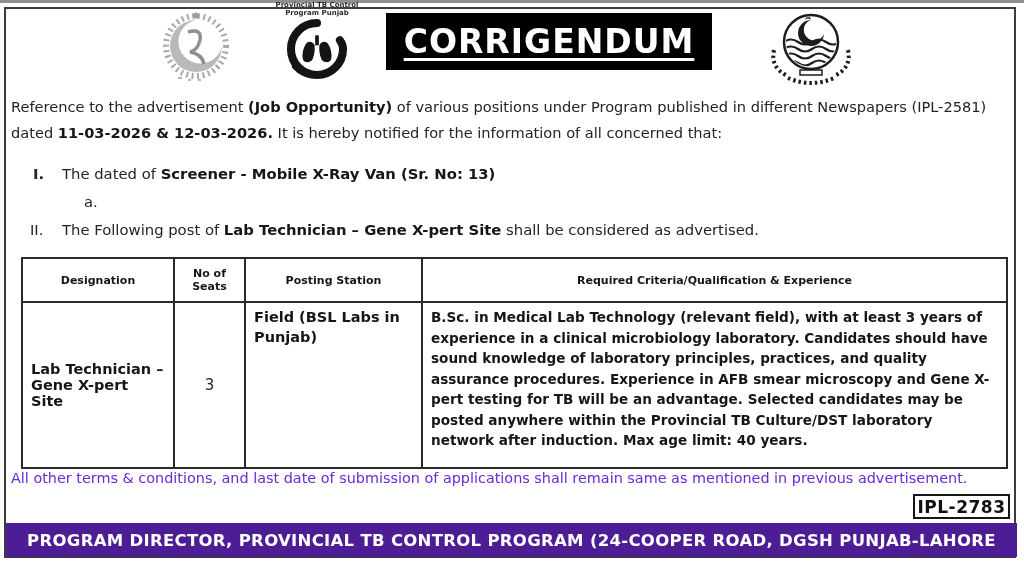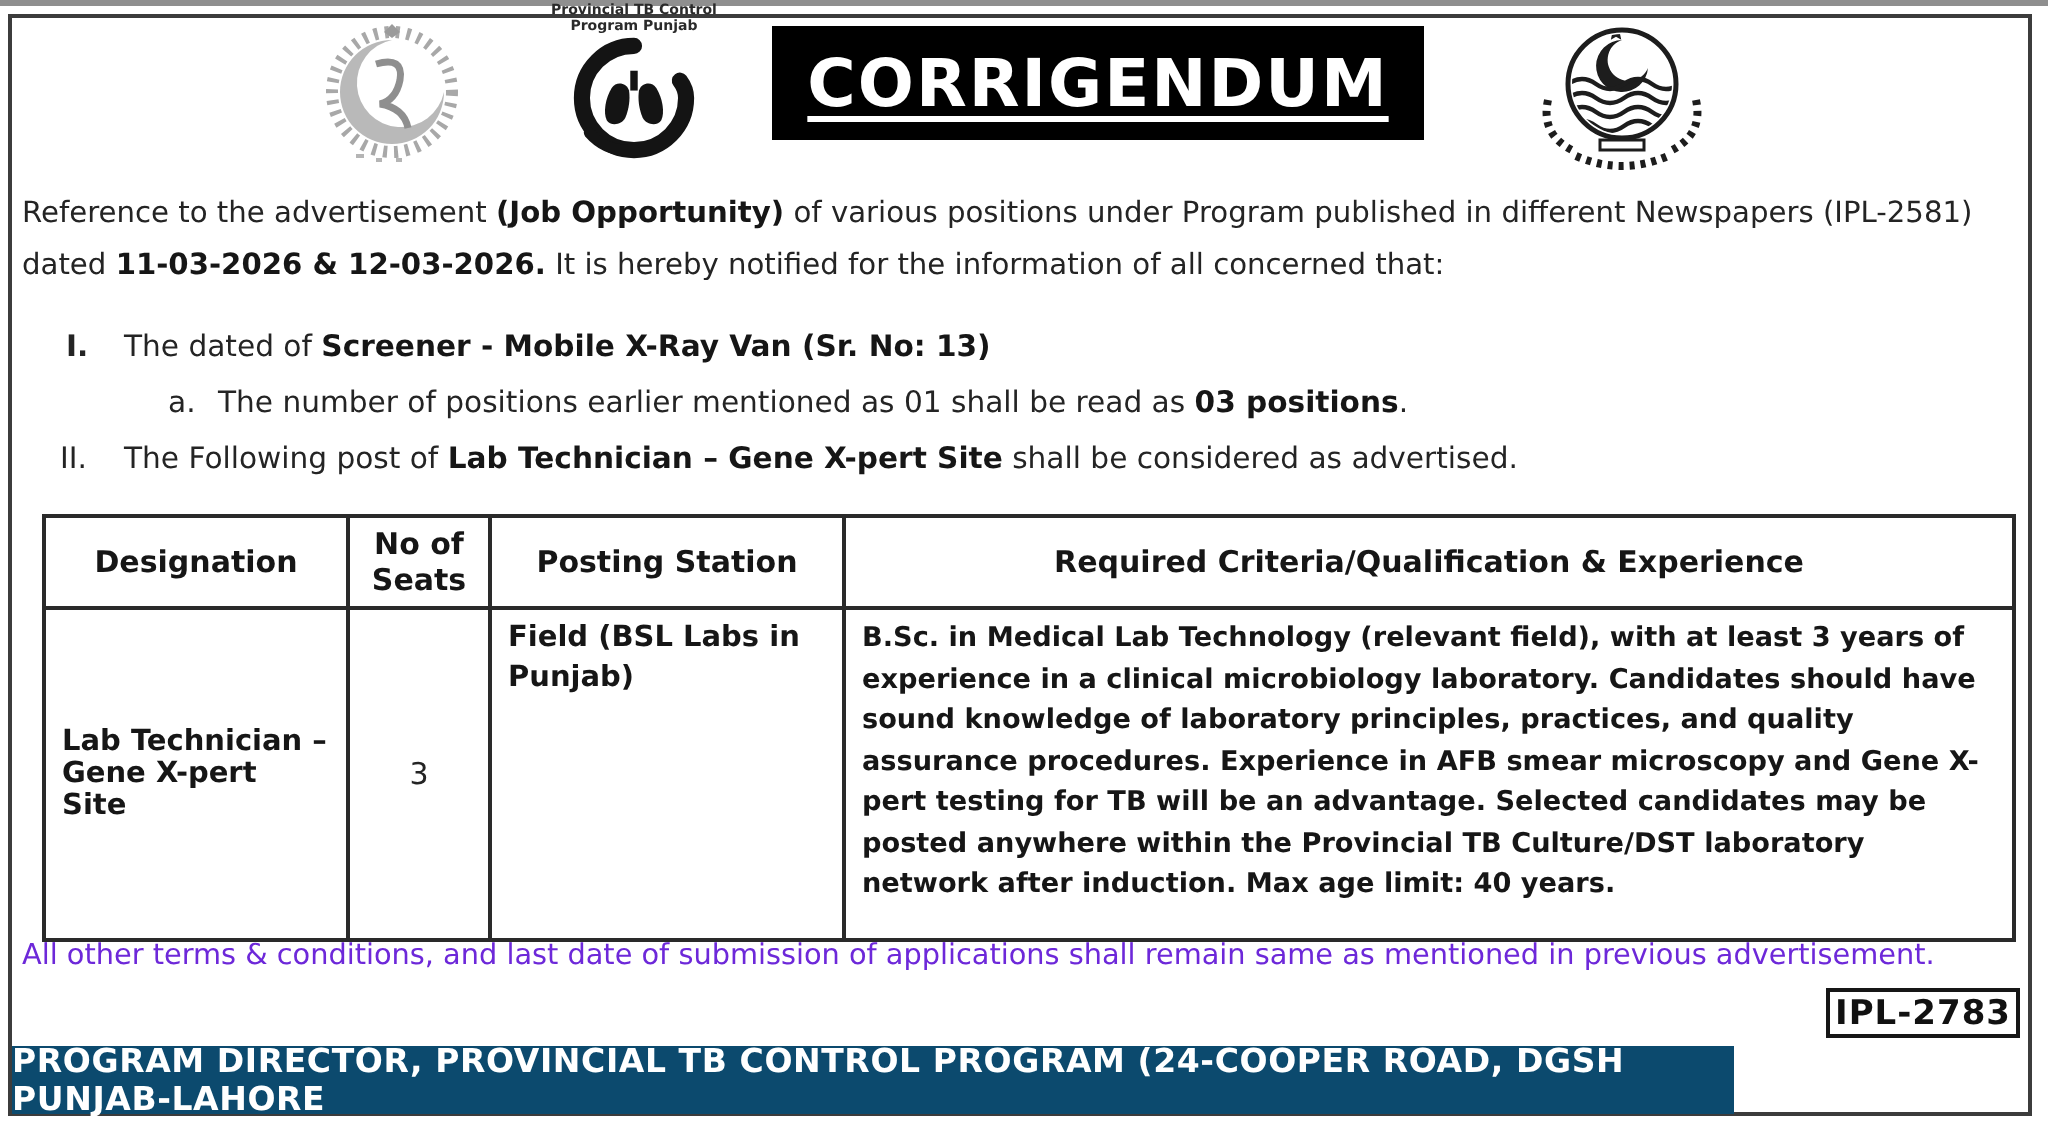--- a/index.html
+++ b/index.html
@@ -42,42 +42,42 @@
   .item-II{left:0;top:221px;width:1000px;}
   .item-II .num{left:30px;font-weight:normal;}
   .item-II .txt{margin-left:62px;}
 
   
   .jobs-table{
     position:absolute;left:21px;top:257px;width:985px;border-collapse:collapse;
     table-layout:fixed;
   }
   .jobs-table th,.jobs-table td{border:2.5px solid #2a2a2a;box-sizing:border-box;padding:4px 8px;}
-  .jobs-table th{font-size:15px;font-weight:bold;text-align:center;color:#161616;height:44px;}
+  .jobs-table th{font-size:11px;font-weight:bold;text-align:center;color:#161616;height:44px;}
   .col-desig{width:152px;}
   .col-seats{width:71px;}
   .col-station{width:177px;}
   .col-criteria{width:585px;}
   .cell-desig{font-weight:bold;font-size:14.5px;vertical-align:middle;padding-left:10px;height:166px;color:#161616;}
   .cell-seats{text-align:center;vertical-align:middle;font-size:15px;color:#242424;}
   .cell-station{font-weight:bold;font-size:14.5px;vertical-align:top;line-height:20px;color:#161616;}
   .cell-criteria{font-weight:bold;font-size:13.6px;vertical-align:top;line-height:20.5px;color:#161616;padding-top:6px;}
 
   
   .note1{position:absolute;left:11px;top:470px;width:1000px;font-size:14.4px;color:#6d28d9;}
   .note2{position:absolute;left:11px;top:496px;width:890px;font-size:14.4px;color:#242424;}
   .ipl-box{
     position:absolute;left:913px;top:494px;width:97px;height:25px;border:2px solid #161616;
     display:flex;align-items:center;justify-content:center;font-weight:bold;font-size:17px;color:#111;
     box-sizing:border-box;letter-spacing:0.5px;
   }
 
   
   .footer-bar{
-    position:absolute;left:6px;top:523px;width:861px;height:34px;background:#0c4a6e;
+    position:absolute;left:6px;top:523px;width:1011px;height:34px;background:#4c1d95;
     display:flex;align-items:center;justify-content:center;
   }
   .footer-bar span{color:#ffffff;font-weight:bold;font-size:16.5px;letter-spacing:0.3px;}
 </style>
 </head>
 <body>
 
 <div class="page">
   <div class="scan-top-strip"></div>
   <div class="doc-frame"></div>
@@ -149,23 +149,20 @@
 
   <div class="item item-I">
     <span class="num">I.</span>
     <div class="txt">
       <span>The dated of </span><span class="b">Screener - Mobile X-Ray Van (Sr. No: 13)</span>
     </div>
   </div>
 
   <div class="item item-a">
     <span class="num">a.</span>
-    <div class="txt">
-      <span>The number of positions earlier mentioned as 01 shall be read as </span><span class="b">03 positions</span><span>.</span>
-    </div>
   </div>
 
   <div class="item item-II">
     <span class="num">II.</span>
     <div class="txt">
       <span>The Following post of  </span><span class="b">Lab Technician – Gene X-pert Site</span><span> shall be considered as advertised.</span>
     </div>
   </div>
 
   <table class="jobs-table">

